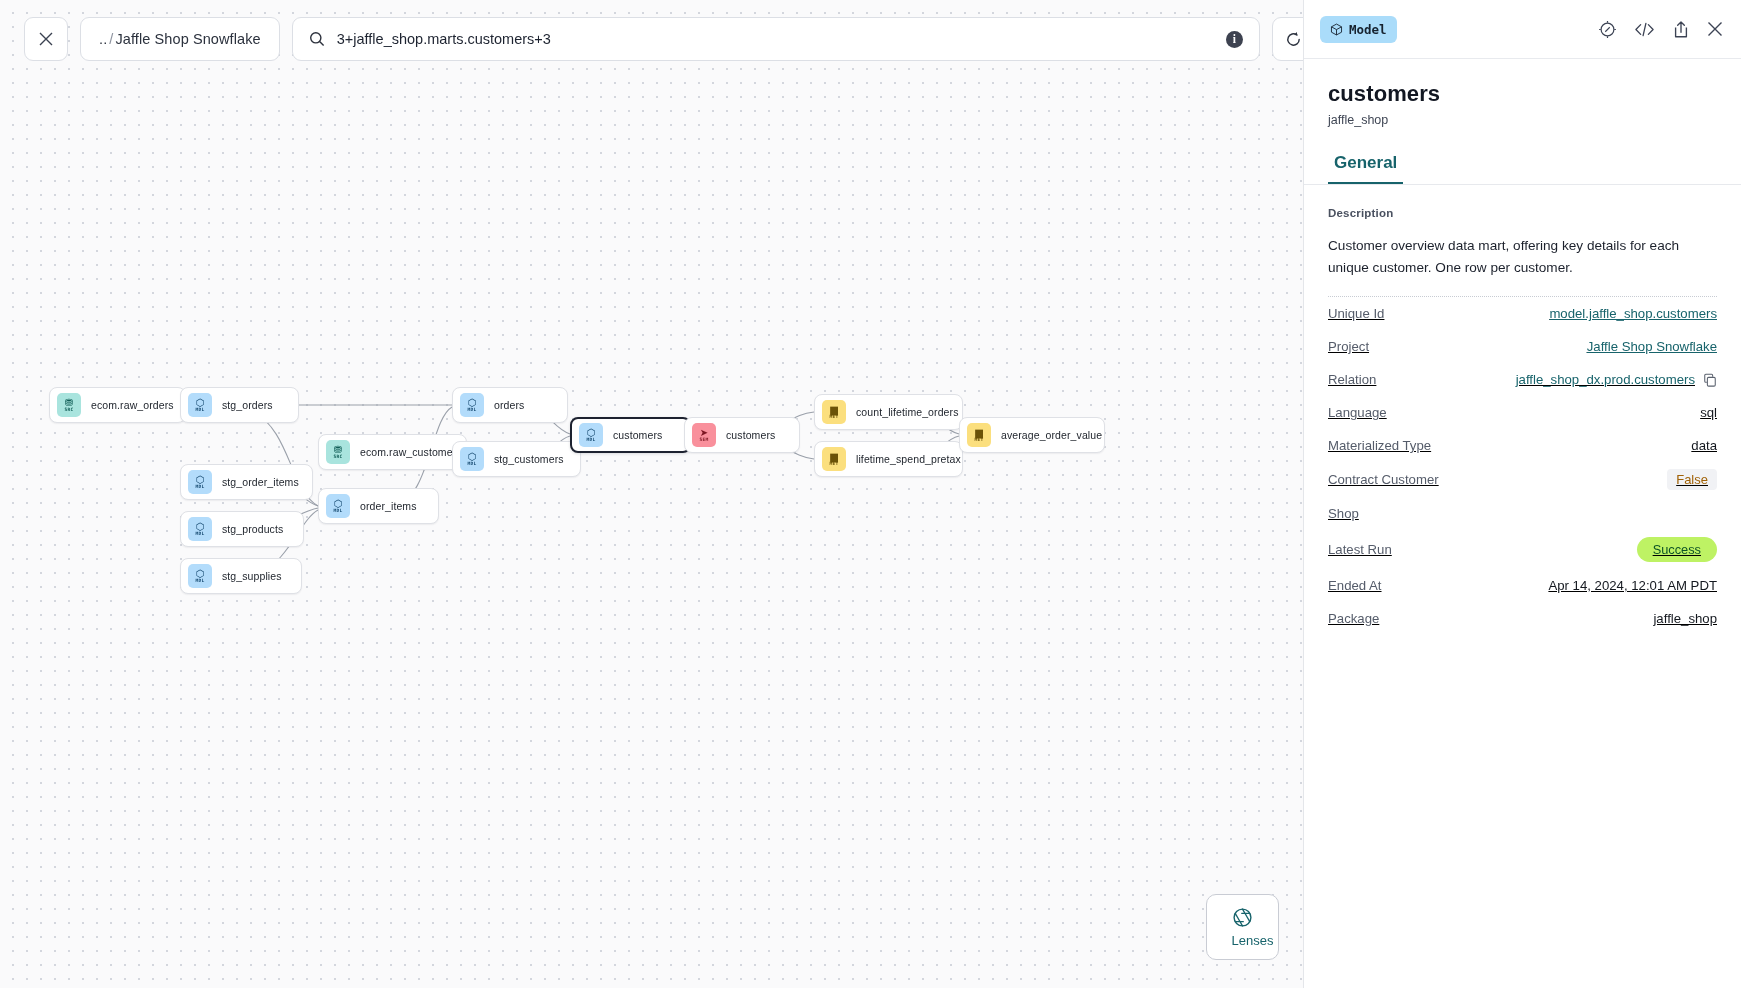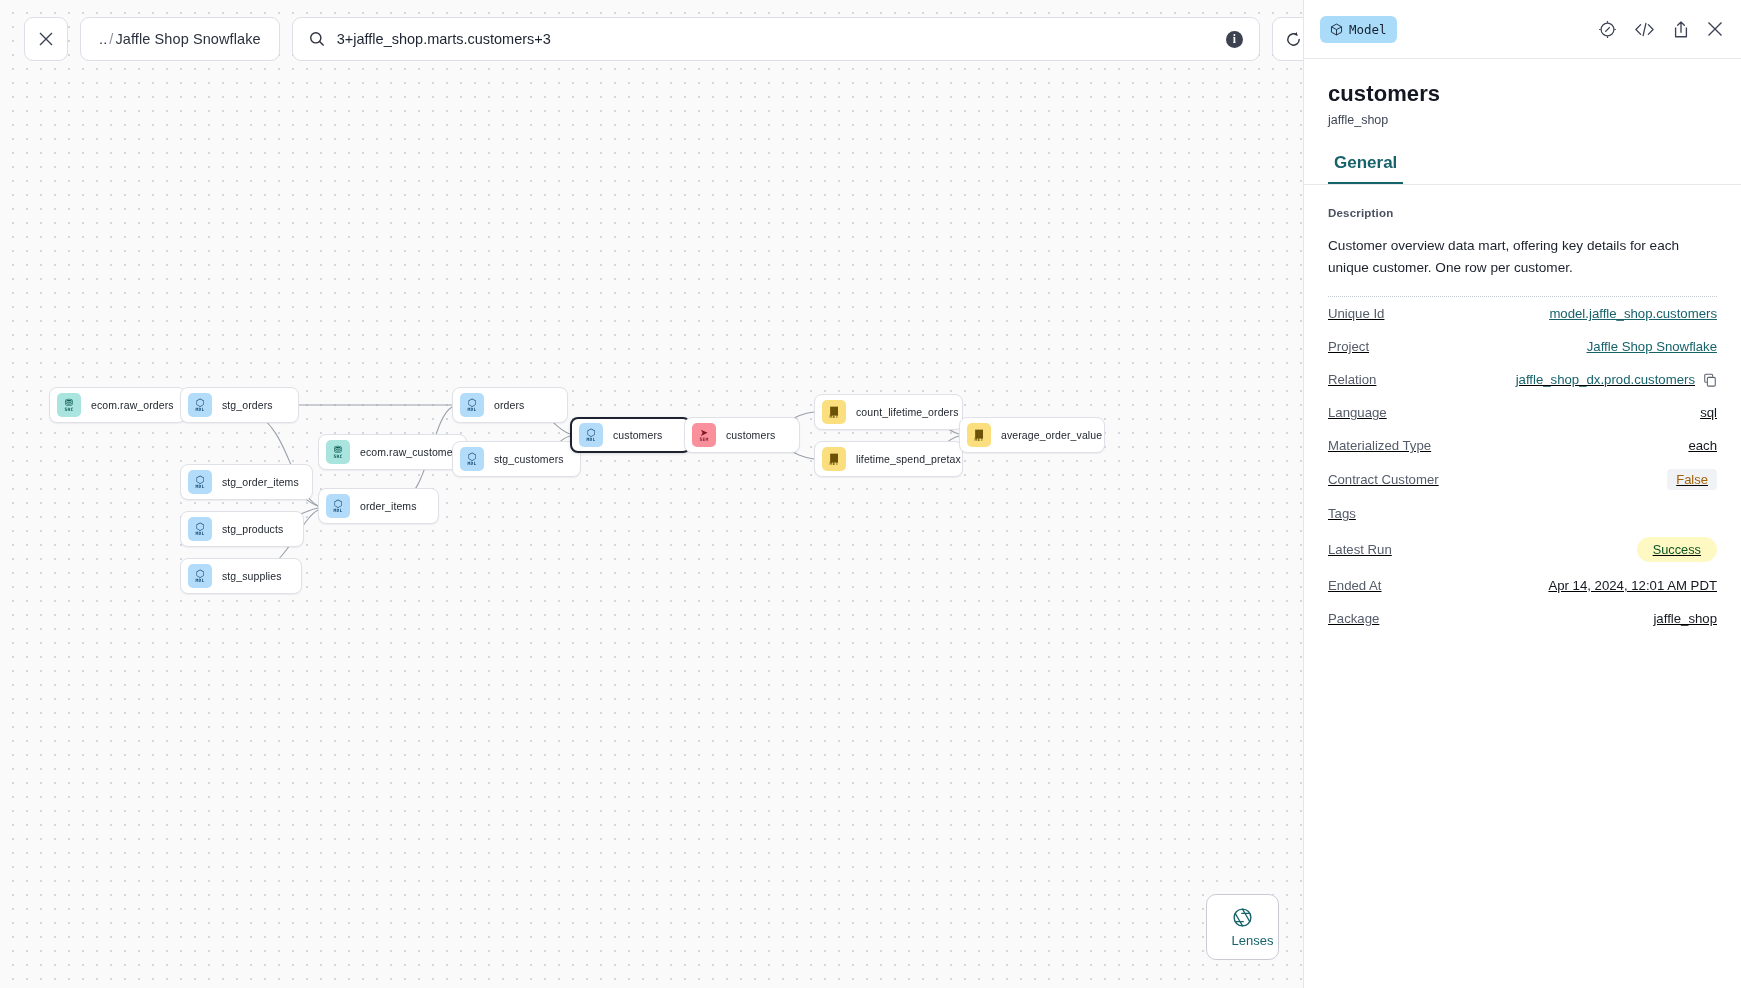--- a/index.html
+++ b/index.html
@@ -84,21 +84,21 @@
     gap: 5px; color: #186a72; cursor: pointer; z-index: 5;
   }
   .lenses .lbl { font-size: 13px; color: #17636b; margin-left: 20px; }
 
   
   .panel { width: 438px; height: 988px; background: #fff; border-left: 1px solid #e4e6ea; display: flex; flex-direction: column; }
   .panel-head { height: 59px; display: flex; align-items: center; padding: 0 12px 0 16px; border-bottom: 1px solid #e8eaee; }
   .badge-model {
     display: inline-flex; align-items: center; gap: 6px;
     background: #aadcfa; color: #16222f; border-radius: 6px;
-    padding: 6px 10px; font-size: 12.5px; font-family: "DejaVu Sans Mono", monospace;
+    padding: 6px 10px; font-size: 12.5px; font-family: "DejaVu Sans Mono", monospace; font-weight: bold;
   }
   .panel-head .spacer { flex: 1; }
   .head-icons { display: flex; align-items: center; gap: 17px; color: #3c4354; padding-right: 6px; }
   .head-icons > span { cursor: pointer; display: flex; }
 
   .panel-title-wrap { padding: 22px 24px 0 24px; }
   .panel-title { font-size: 22px; font-weight: bold; color: #121722; letter-spacing: .1px; }
   .panel-sub { font-size: 12.5px; color: #3f4654; margin-top: 6px; }
 
   .tabs { padding: 0 24px; border-bottom: 1px solid #e7e9ed; margin-top: 26px; }
@@ -109,21 +109,21 @@
   .desc { font-size: 13.6px; color: #1c212c; line-height: 1.62; margin-top: 16px; }
   .divider { border-top: 1px dotted #c8ccd3; margin: 17px 0 0 0; }
 
   .row { display: flex; align-items: center; justify-content: space-between; min-height: 33px; padding: 7px 0; text-decoration: underline; }
   .row .k { font-size: 13.2px; color: #555c6a; }
   .row .v { font-size: 13.2px; color: #14181f; text-align: right; }
   .row .v.link { color: #17636b; text-decoration: underline; cursor: pointer; }
   .row .v.teal { color: #17636b; }
   .row .v-wrap { display: flex; align-items: center; gap: 8px; }
   .chip-false { background: #f1f2f5; border-radius: 4px; padding: 3px 9px; font-size: 13px; color: #a16207; }
-  .chip-success { background: #fef9c3; color: #0d5326; border-radius: 13px; padding: 5px 16px; font-size: 12.8px; }
+  .chip-success { background: #bef264; color: #0d5326; border-radius: 13px; padding: 5px 16px; font-size: 12.8px; }
   .copy-ico { cursor: pointer; display: flex; color: #5a616e; }
 </style>
 </head>
 <body>
 
 <div class="app">
 
   <div class="canvas">
 
     <div class="toolbar">
@@ -361,31 +361,31 @@
           </div>
           <div class="row">
             <span class="k">Language</span>
             <span class="v-wrap">
               <span class="v">sql</span>
             </span>
           </div>
           <div class="row">
             <span class="k">Materialized Type</span>
             <span class="v-wrap">
-              <span class="v">each</span>
+              <span class="v">data</span>
             </span>
           </div>
           <div class="row">
             <span class="k">Contract Customer</span>
             <span class="v-wrap">
               <span class="chip-false">False</span>
             </span>
           </div>
           <div class="row">
-            <span class="k">Tags</span>
+            <span class="k">Shop</span>
             <span class="v-wrap">
               <span class="v"></span>
             </span>
           </div>
           <div class="row">
             <span class="k">Latest Run</span>
             <span class="v-wrap">
               <span class="chip-success">Success</span>
             </span>
           </div>

